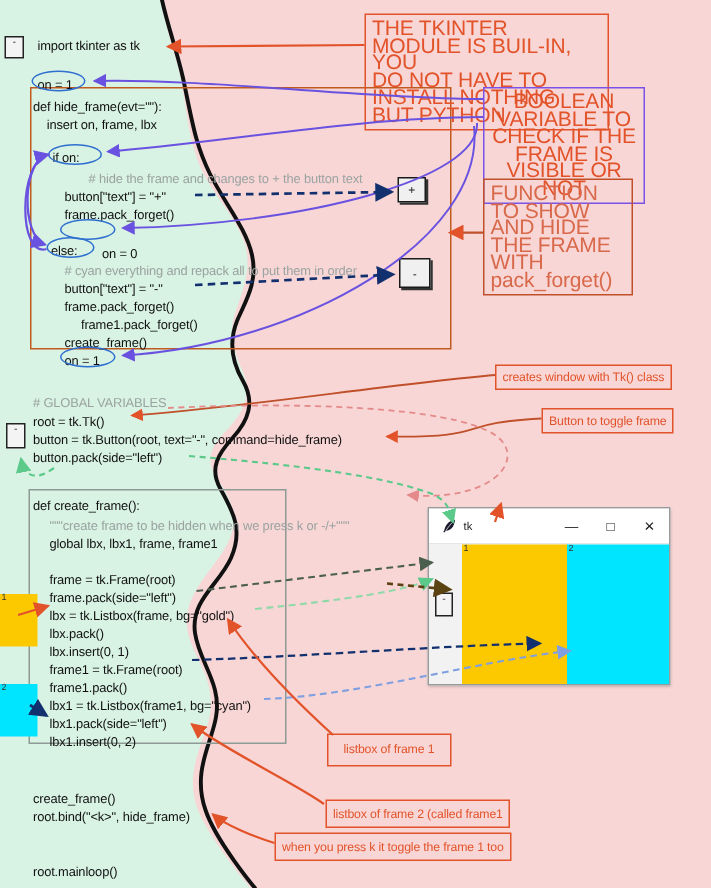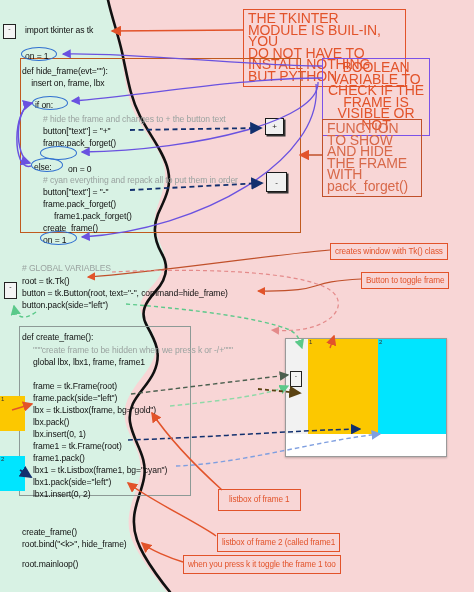--- a/index.html
+++ b/index.html
@@ -151,21 +151,21 @@
 <div class="sect-gray" style="left:19px; top:326px; width:172px; height:170px;"></div>
 
 <div class="code" style="left:25px; top:24px;">import tkinter as tk</div>
 
 <div class="code" style="left:25px; top:50px;">on = 1</div>
 
 <div class="code" style="left:22px; top:65px;">def hide_frame(evt=""):</div>
 <div class="code" style="left:22px; top:77px;">    insert on, frame, lbx</div>
 
 <div class="code" style="left:35px; top:99px;">if on:</div>
-<div class="code cmt" style="left:43px; top:113px;text-align:center;"># hide the frame and changes to + the button text</div>
+<div class="code cmt" style="left:59px; top:113px;text-align:center;"># hide the frame and changes to + the button text</div>
 <div class="code" style="left:43px; top:125px;">button["text"] = "+"</div>
 <div class="code" style="left:43px; top:137px;">frame.pack_forget()</div>
 <div class="code" style="left:43px; top:163px;margin-left:25px;">on = 0</div>
 
 <div class="code" style="left:34px; top:161px;">else:</div>
 <div class="code cmt" style="left:43px; top:174px;"># cyan everything and repack all to put them in order</div>
 <div class="code" style="left:43px; top:186px;">button["text"] = "-"</div>
 <div class="code" style="left:43px; top:198px;">frame.pack_forget()</div>
 <div class="code" style="left:43px; top:210px;padding-left:11px;">frame1.pack_forget()</div>
 <div class="code" style="left:43px; top:222px;">create_frame()</div>
@@ -186,38 +186,52 @@
 <div class="code" style="left:33px; top:416px;">lbx.pack()</div>
 <div class="code" style="left:33px; top:428px;">lbx.insert(0, 1)</div>
 <div class="code" style="left:33px; top:440px;">frame1 = tk.Frame(root)</div>
 <div class="code" style="left:33px; top:452px;">frame1.pack()</div>
 <div class="code" style="left:33px; top:464px;">lbx1 = tk.Listbox(frame1, bg="cyan")</div>
 <div class="code" style="left:33px; top:476px;">lbx1.pack(side="left")</div>
 <div class="code" style="left:33px; top:488px;">lbx1.insert(0, 2)</div>
 
 <div class="code" style="left:22px; top:526px;">create_frame()</div>
 <div class="code" style="left:22px; top:538px;">root.bind("&lt;k&gt;", hide_frame)</div>
-<div class="code" style="left:22px; top:558px;">root.mainloop()</div>
+<div class="code" style="left:22px; top:575px;">root.mainloop()</div>
 
 <div class="oval" style="left:21px; top:47px;  width:36px; height:14px;"></div>
 <div class="oval" style="left:32px; top:96px;  width:36px; height:14px;"></div>
 <div class="oval" style="left:40px; top:146px; width:37px; height:14px;"></div>
 <div class="oval" style="left:31px; top:158px; width:32px; height:14px;"></div>
 <div class="oval" style="left:40px; top:231px; width:37px; height:14px;"></div>
 
 <div class="tkbtn" style="left:265px; top:118px; width:19px; height:17px;">+</div>
 <div class="tkbtn" style="left:266px; top:172px; width:21px; height:20px;">-</div>
 
 <div class="minibtn" style="left:3px; top:24px; width:13px; height:15px;">-</div>
 <div class="minibtn" style="left:4px; top:282px; width:13px; height:17px; border-width:1.8px;">-</div>
 
 <div class="swatch" style="left:0px; top:396px; width:25px; height:35px; background:#fcc800;">1</div>
 <div class="swatch" style="left:0px; top:456px; width:25px; height:35px; background:#00e5ff;">2</div>
 
 <div id="tkwin">
+  <div class="titlebar">
+    <span style="width:16px;height:16px;display:inline-flex;align-items:center;justify-content:center;margin-left:5px;">
+      <svg width="11" height="11" viewBox="0 0 16 16">
+        <path d="M13.5 2.2C13.5 2.2 9 2.8 6.2 6 3.6 9 3.2 12.5 3.2 12.5L2.2 13.8l1 .8 1.1-1.3s3.4-.3 6.2-3c2.9-2.8 3-8.1 3-8.1z" fill="#1a1a2e"></path>
+        <path d="M12.6 3.2C10 5.4 7 9.2 4.6 13" stroke="#fff" stroke-width="0.7" fill="none"></path>
+      </svg>
+    </span>
+    <span class="tk-title">tk</span>
+    <span class="wbtns">
+      <span class="wbtn">—</span>
+      <span class="wbtn">□</span>
+      <span class="wbtn">✕</span>
+    </span>
+  </div>
   <div class="body">
     <div class="leftcol">
       <span class="minibtn" style="left:4px; top:32px; width:12px; height:16px; position:absolute;">-</span>
     </div>
     <div class="lb" id="lb-gold">
       <span>1</span>
     </div>
     <div class="lb" id="lb-cyan">
       <span>2</span>
     </div>

